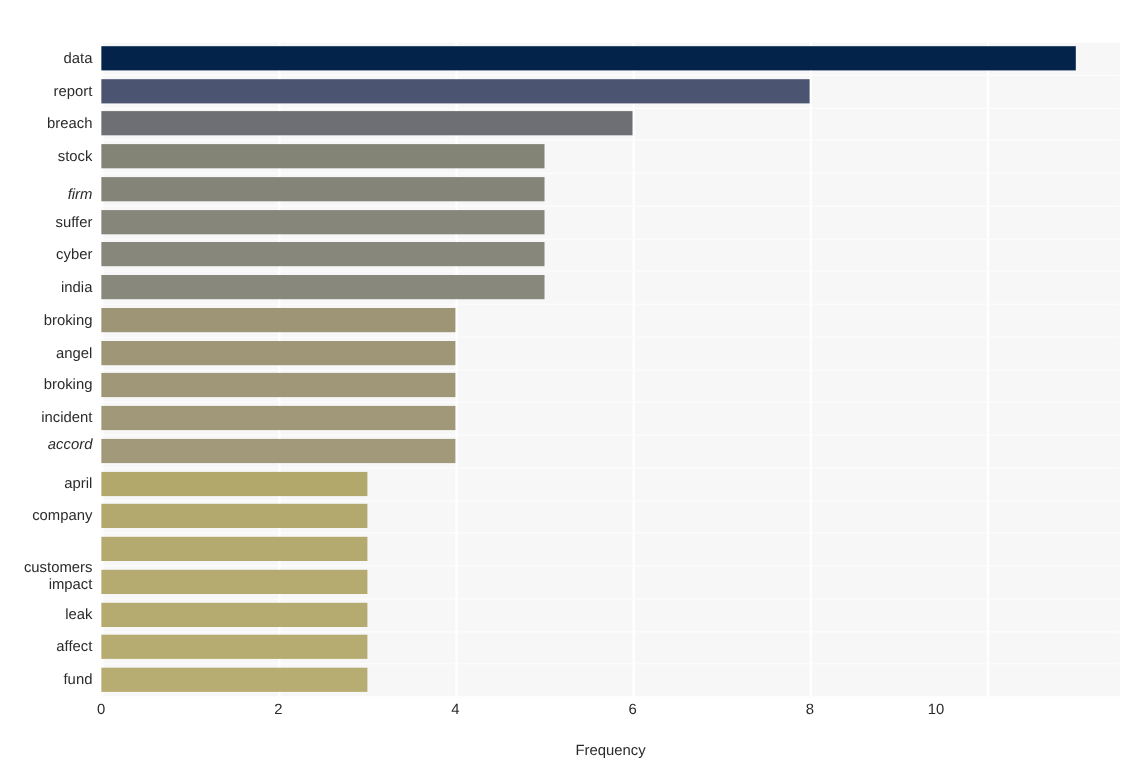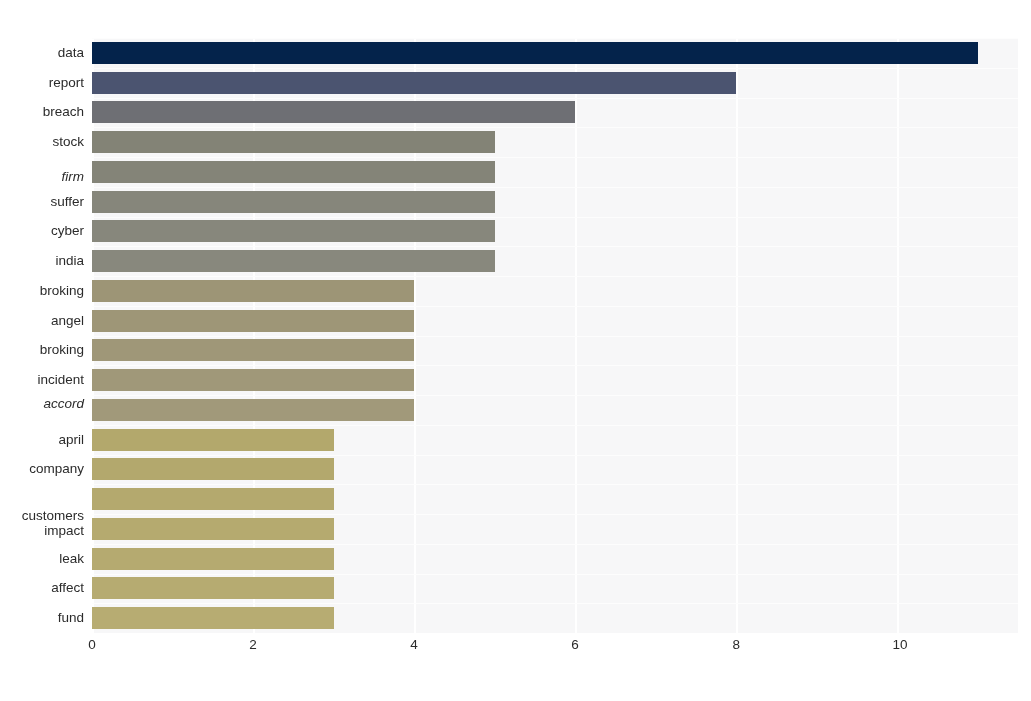--- a/index.html
+++ b/index.html
@@ -202,17 +202,18 @@
       <div class="ytick-label" style="top: 542.375px; margin-left: 13px;">affect</div>
       <div class="ytick-label" style="top: 572.125px; padding-left: 24px;">fund</div>
     </div>
 
   <div id="x-tick-labels">
       <div class="xtick-label" style="left: 92px;">0</div>
       <div class="xtick-label" style="left: 253.043px;">2</div>
       <div class="xtick-label" style="left: 414.087px;">4</div>
       <div class="xtick-label" style="left: 575.13px;">6</div>
       <div class="xtick-label" style="left: 736.174px;">8</div>
-      <div class="xtick-label" style="left: 900px;">10</div>
+      <div class="xtick-label" style="left: 851px;">10</div>
     </div>
 
+  <div id="x-axis-label">Frequency</div>
 
 </div>
 
 </body></html>

